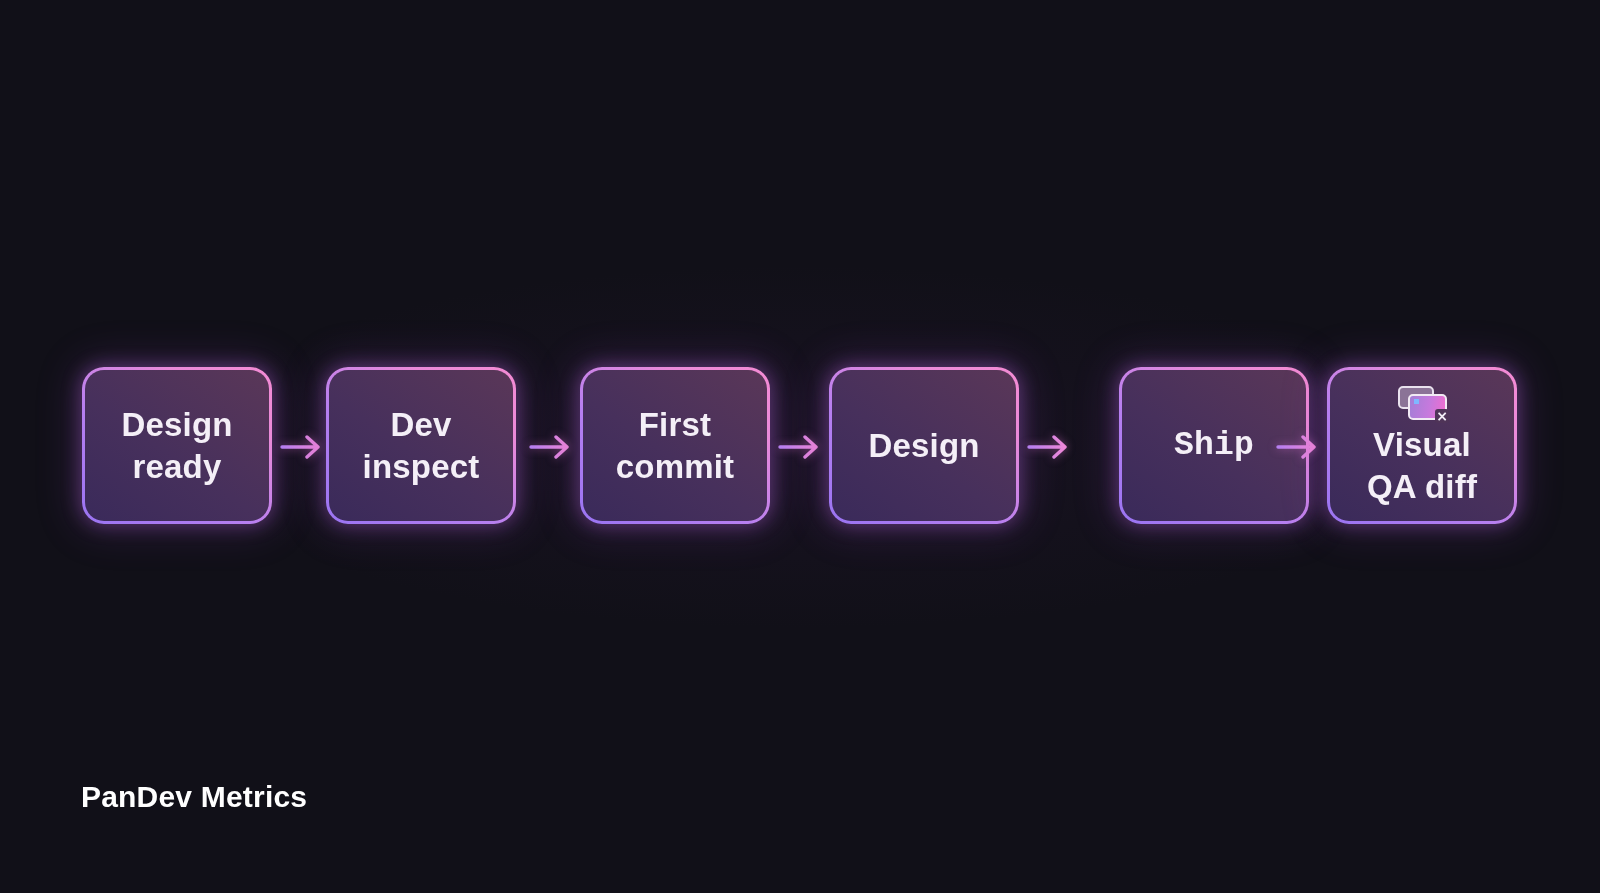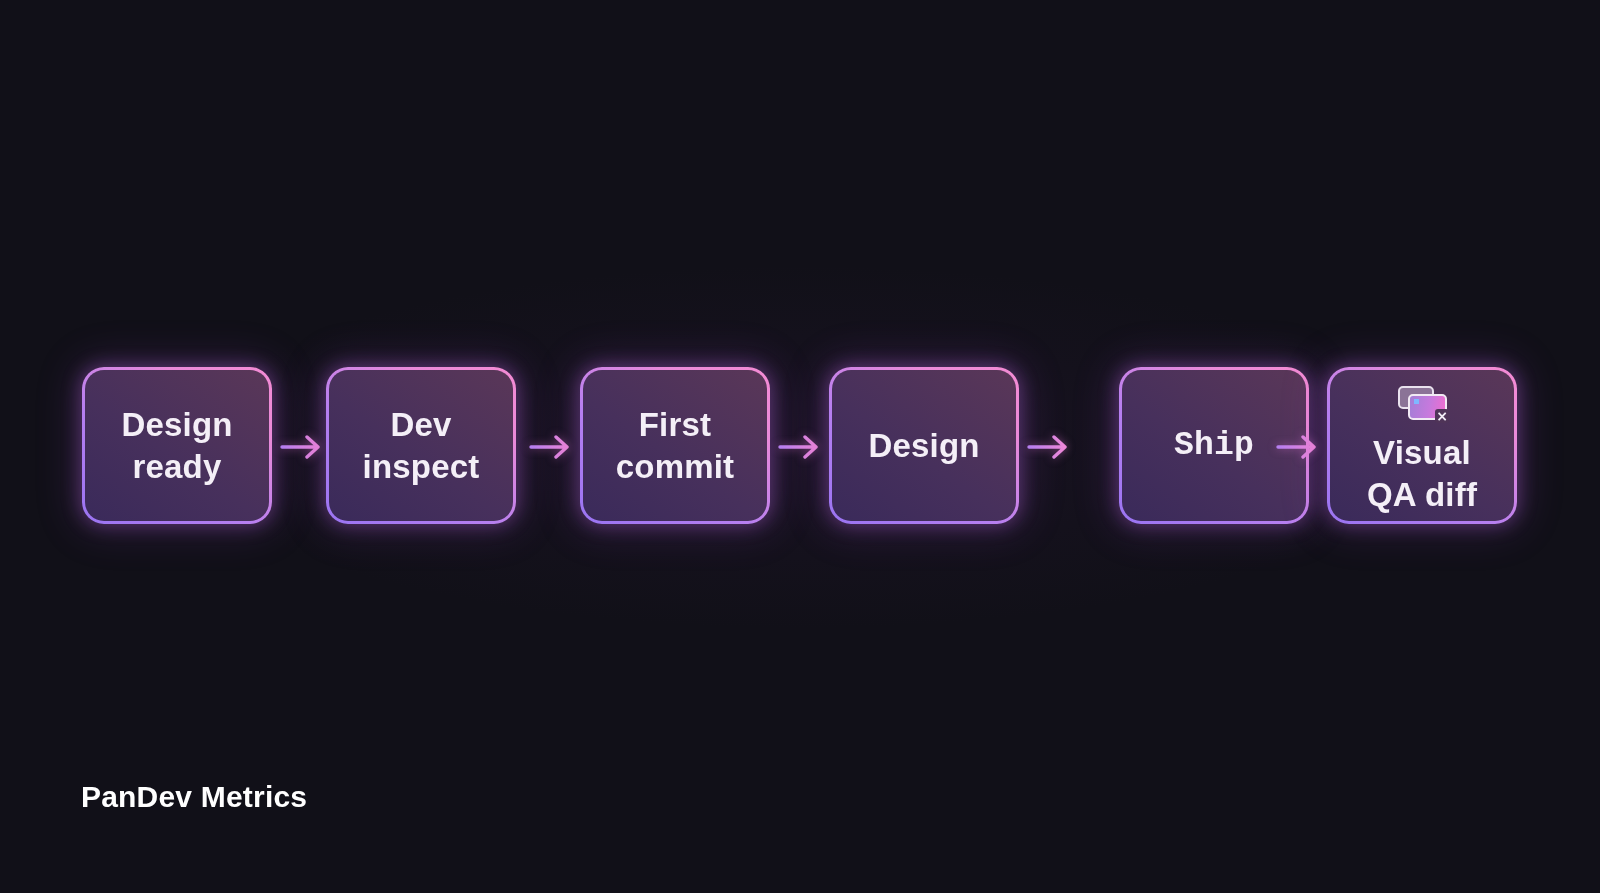--- a/index.html
+++ b/index.html
@@ -58,21 +58,21 @@
     font-size: 33px;
     line-height: 42px;
     letter-spacing: 0.2px;
     white-space: pre-line;
   }
   .step.has-icon .step-inner {
     justify-content: flex-start;
     padding-top: 14px;
   }
   .step.has-icon .step-label {
-    margin-top: 10px;
+    margin-top: 2px;
   }
   .diff-icon {
     position: relative;
     width: 52px;
     height: 38px;
   }
   .diff-icon .win-back {
     position: absolute;
     left: 2px; top: 2px;
     width: 36px; height: 23px;

